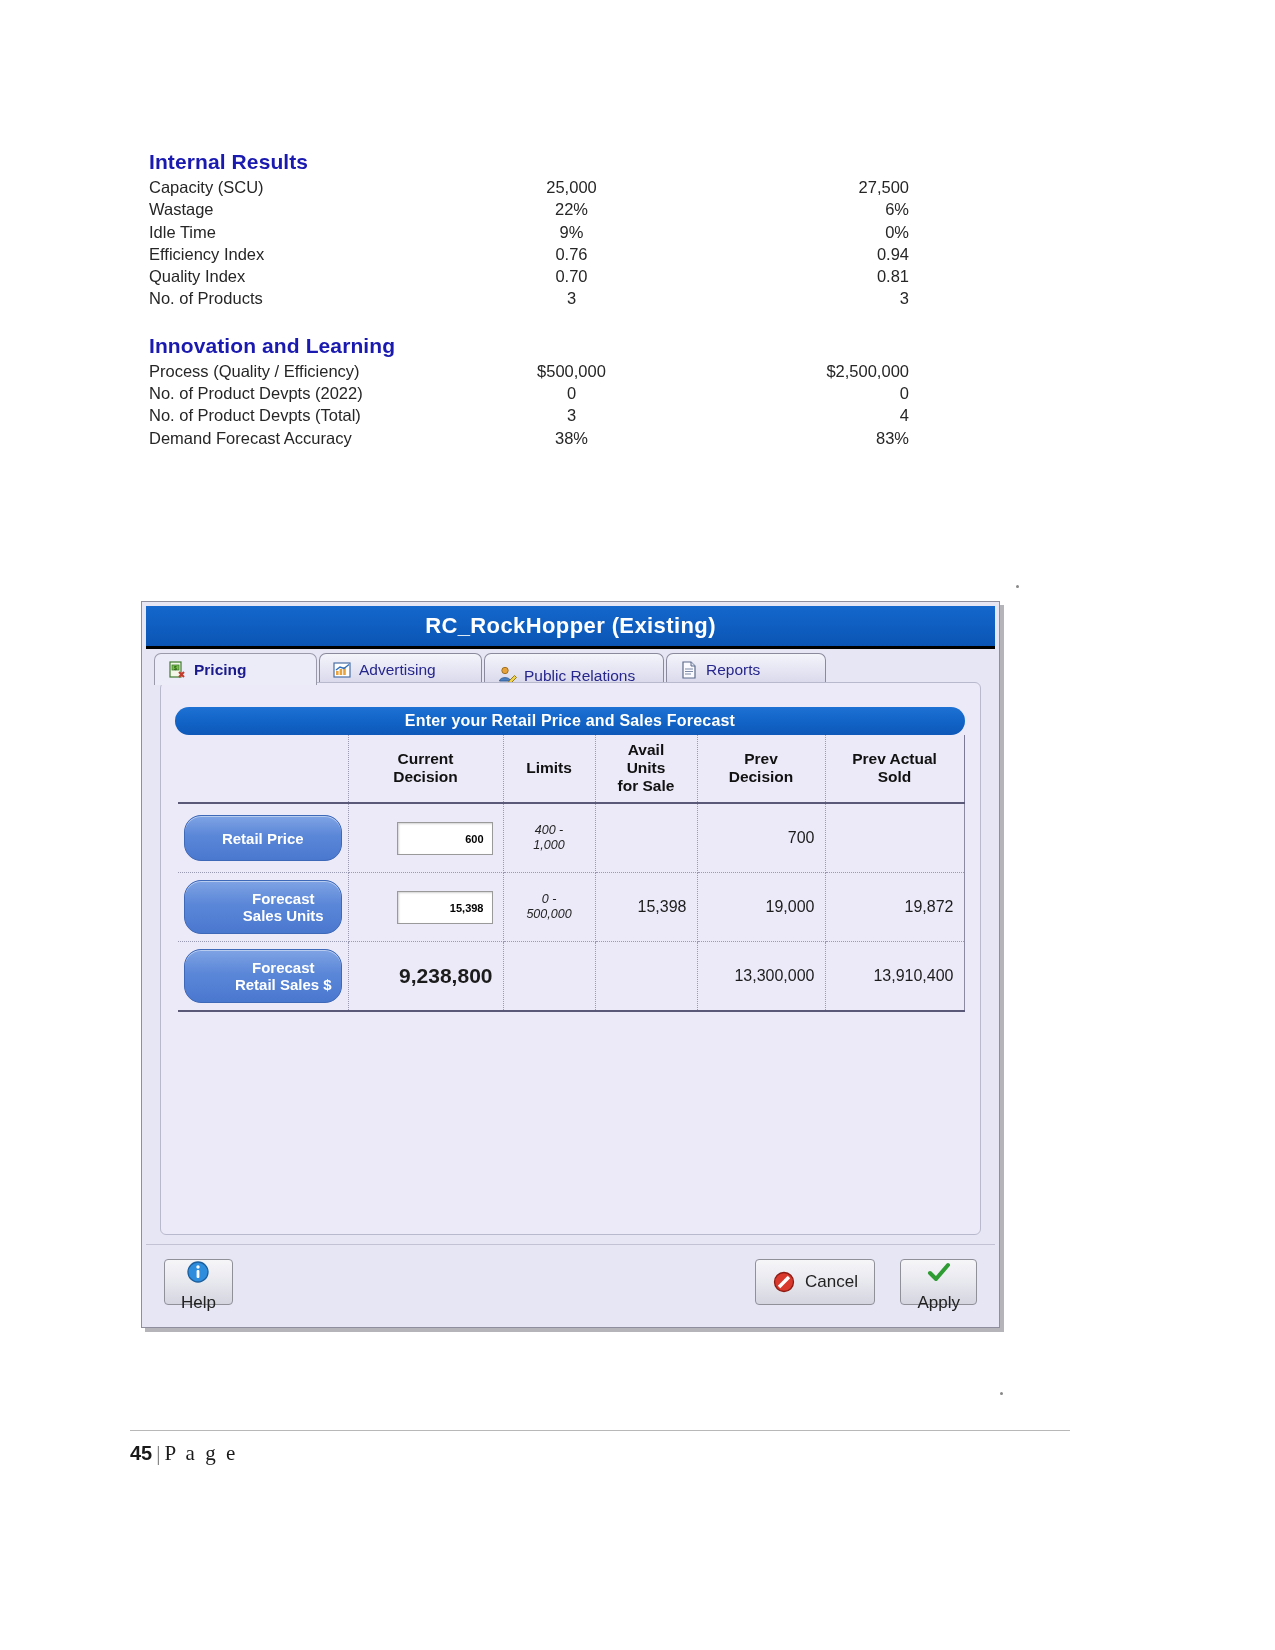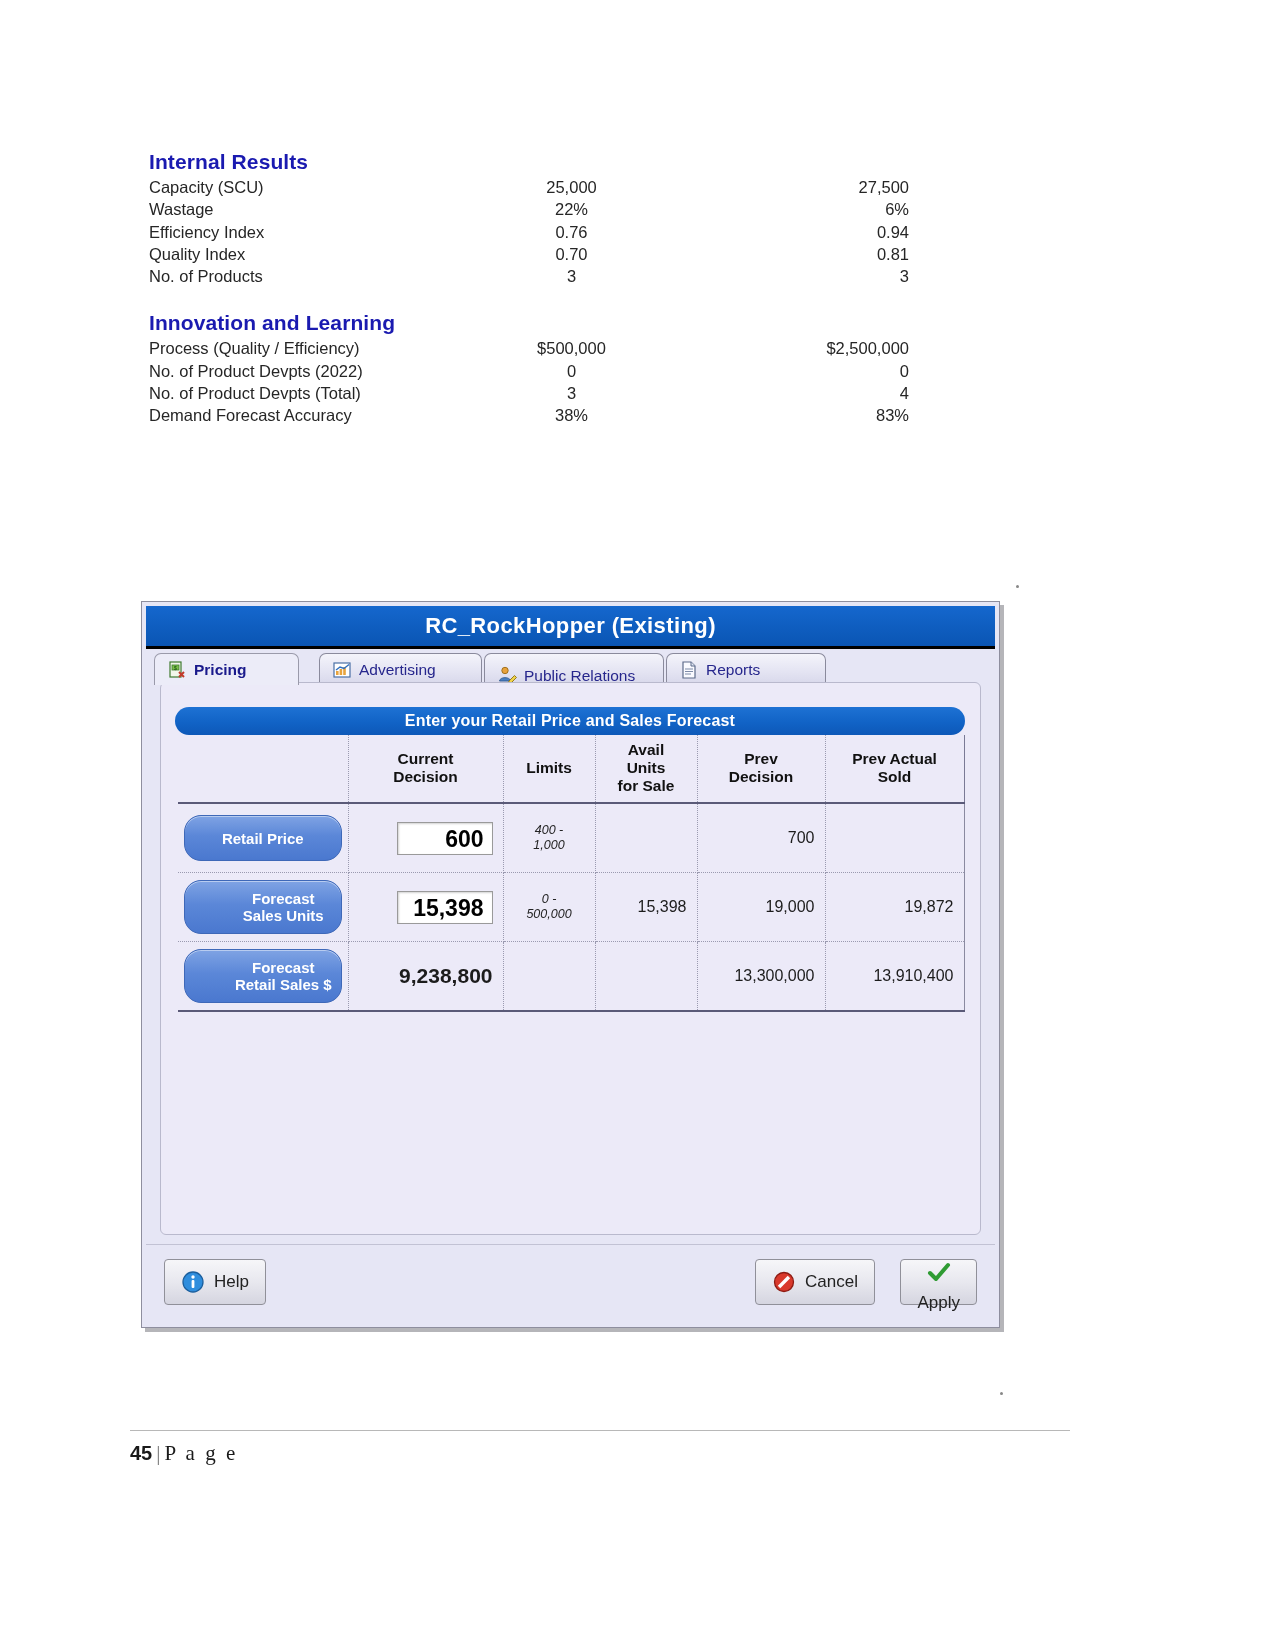--- a/index.html
+++ b/index.html
@@ -139,42 +139,42 @@
     box-shadow:inset 0 1px 0 rgba(255,255,255,.45);
   }
   .pill.two{height:52px;padding-left:41px;}
 
   .inputbox{
     display:block;margin-left:auto;
     width:96px;height:33px;line-height:33px;
     background:#fff;border:1px solid #9a9a9a;
     box-shadow:inset 1px 1px 2px rgba(0,0,0,.18);
     text-align:right;padding:0 8px;box-sizing:border-box;
-    font-size:23px;font-weight:bold;color:#000;
+    font-size:11px;font-weight:bold;color:#000;
     font-family:"Liberation Sans", sans-serif;
   }
   .calcval{font-size:21px;font-weight:bold;}
   .plainval{font-size:16px;}
 
   
   .footer{
     position:absolute;left:4px;right:4px;bottom:4px;height:78px;
     border-top:1px solid #c2c2d4;
   }
   .btn{
     position:absolute;top:14px;height:46px;
     background:linear-gradient(to bottom,#f6f6f9 0%,#e7e7ee 52%,#d5d5e0 100%);
     border:1px solid #909099;
     border-radius:4px;
     display:flex;align-items:center;gap:9px;
     padding:0 16px;box-sizing:border-box;
     font-size:17px;color:#222;
   }
   .btn .ico{width:24px;height:24px;flex:0 0 24px;}
-  #help-button{left:18px;}
+  #help-button{left:18px;flex-direction:column;}
   #cancel-button{right:120px;}
   #apply-button{right:18px;flex-direction:column;}
 
   
   .pagefoot{
     position:absolute;left:130px;top:1430px;width:940px;
   }
   .pagefoot .rule{border-top:1px solid #b8b8b8;width:940px;}
   .pagefoot .txt{
     margin-top:10px;font-family:"Liberation Serif", serif;
@@ -197,20 +197,25 @@
       <span class="rlabel">Capacity (SCU)</span>
       <span class="rval">25,000</span>
       <span class="rval2">27,500</span>
     </div>
     <div class="rline">
       <span class="rlabel">Wastage</span>
       <span class="rval">22%</span>
       <span class="rval2">6%</span>
     </div>
     <div class="rline">
+      <span class="rlabel">Idle Time</span>
+      <span class="rval">9%</span>
+      <span class="rval2">0%</span>
+    </div>
+    <div class="rline">
       <span class="rlabel">Efficiency Index</span>
       <span class="rval">0.76</span>
       <span class="rval2">0.94</span>
     </div>
     <div class="rline">
       <span class="rlabel">Quality Index</span>
       <span class="rval">0.70</span>
       <span class="rval2">0.81</span>
     </div>
     <div class="rline">
@@ -250,21 +255,21 @@
 
 <div class="dlg">
   <div class="dlg-inner">
 
     <div class="titlebar">
       <span class="t">RC_RockHopper (Existing)</span>
     </div>
 
     <div class="tabstrip">
 
-      <div class="tab active" id="tab0" style="left:8px;width:145px;">
+      <div class="tab active" id="tab0" style="left:8px;width:163px;">
         <span class="ico">
           <svg viewBox="0 0 20 20" width="20" height="20">
             <rect x="3" y="2" width="11" height="15" fill="#f2f7ea" stroke="#3f7a2f" stroke-width="1.2"></rect>
             <rect x="5" y="5" width="7" height="5" fill="#7bc04a" stroke="#3f7a2f" stroke-width=".8"></rect>
             <text x="8.5" y="9.5" font-size="5" text-anchor="middle" fill="#1d5411" font-family="Liberation Sans, sans-serif">$</text>
             <path d="M12 12 l5 5 M17 12 l-5 5" stroke="#c23a2a" stroke-width="2"></path>
           </svg>
         </span>
         <span class="lbl">Pricing</span>
       </div>

